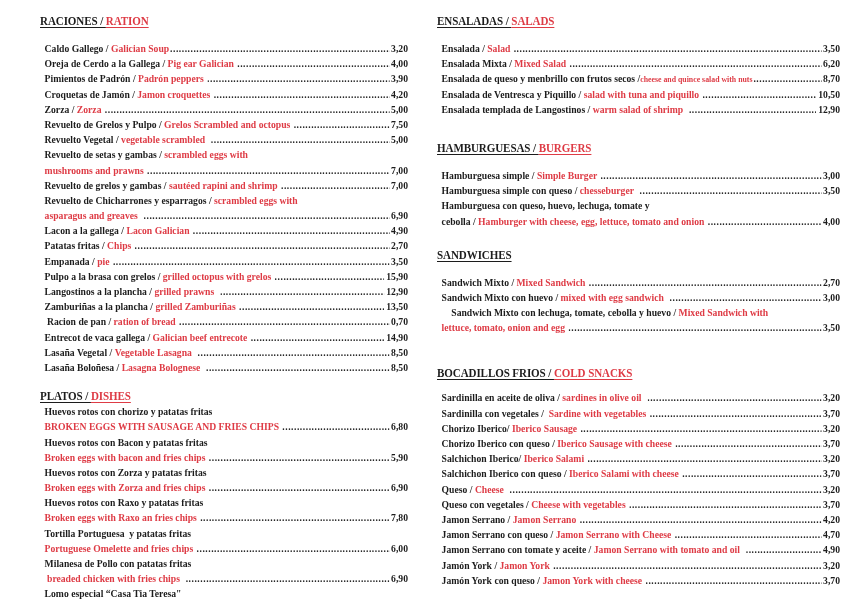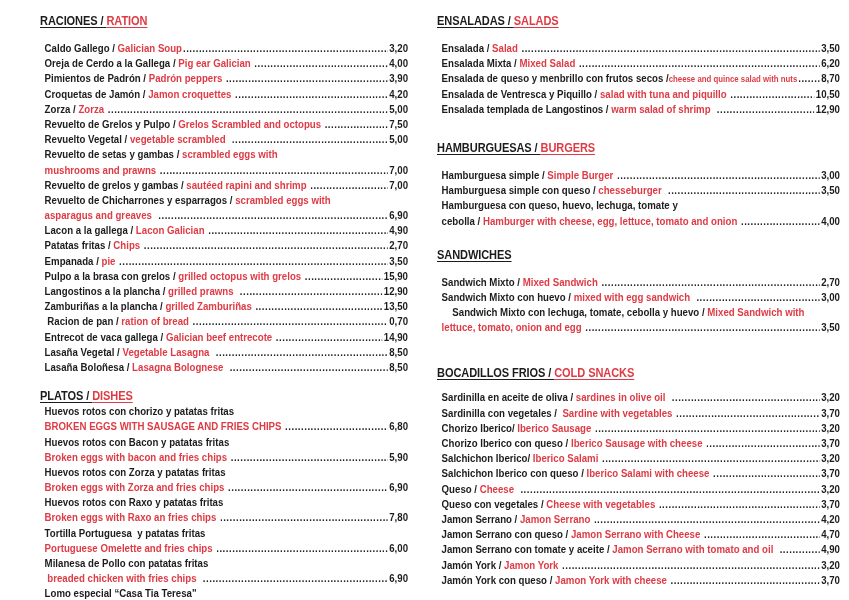--- a/index.html
+++ b/index.html
@@ -5,21 +5,21 @@
   html, body { margin: 0; padding: 0; }
   body {
     width: 849px; height: 600px;
     background: #ffffff;
     font-family: "Liberation Sans", sans-serif;
     font-weight: bold;
     color: #1c1c1c;
     position: relative;
     overflow: hidden;
   }
-  .menu-page { position: absolute; inset: 0; }
+  .menu-page { position: absolute; inset: 0; font-family: Liberation Serif, serif; }
   .col {
     position: absolute;
     top: 8px;
     transform: scaleX(0.92);
     transform-origin: 0 0;
   }
   .col-left  { left: 40px;  width: 400px; }
   .col-right { left: 437px; width: 438px; }
 
   .section-title {

